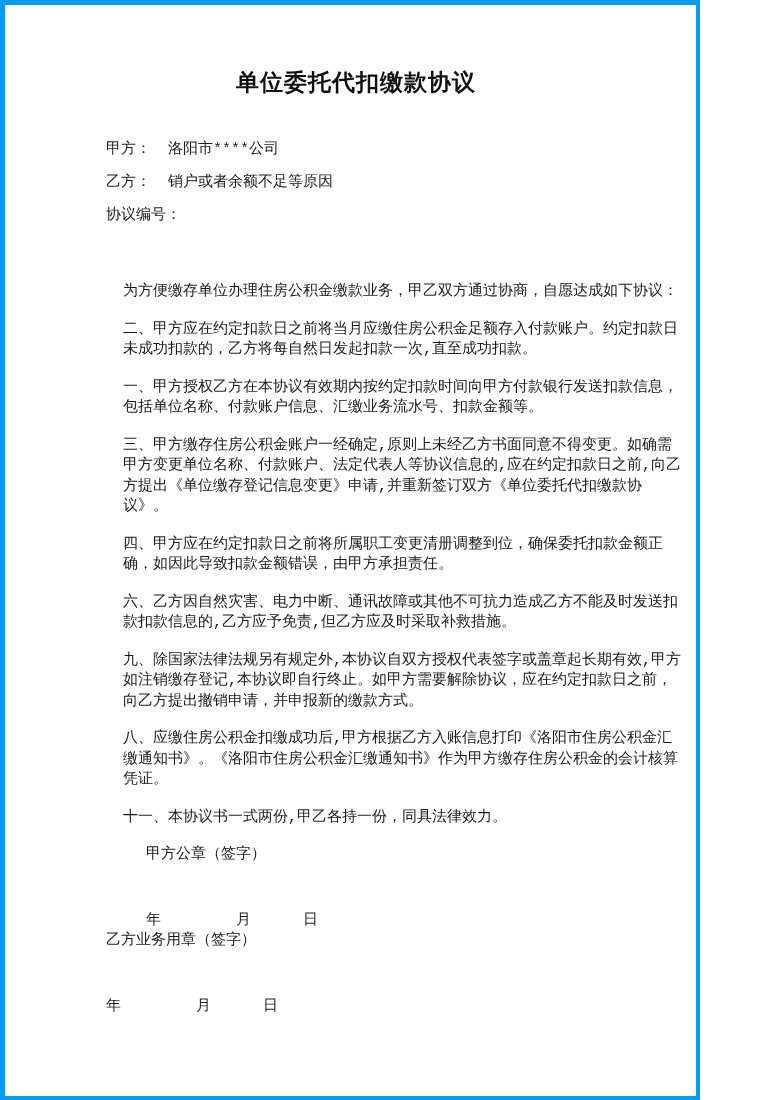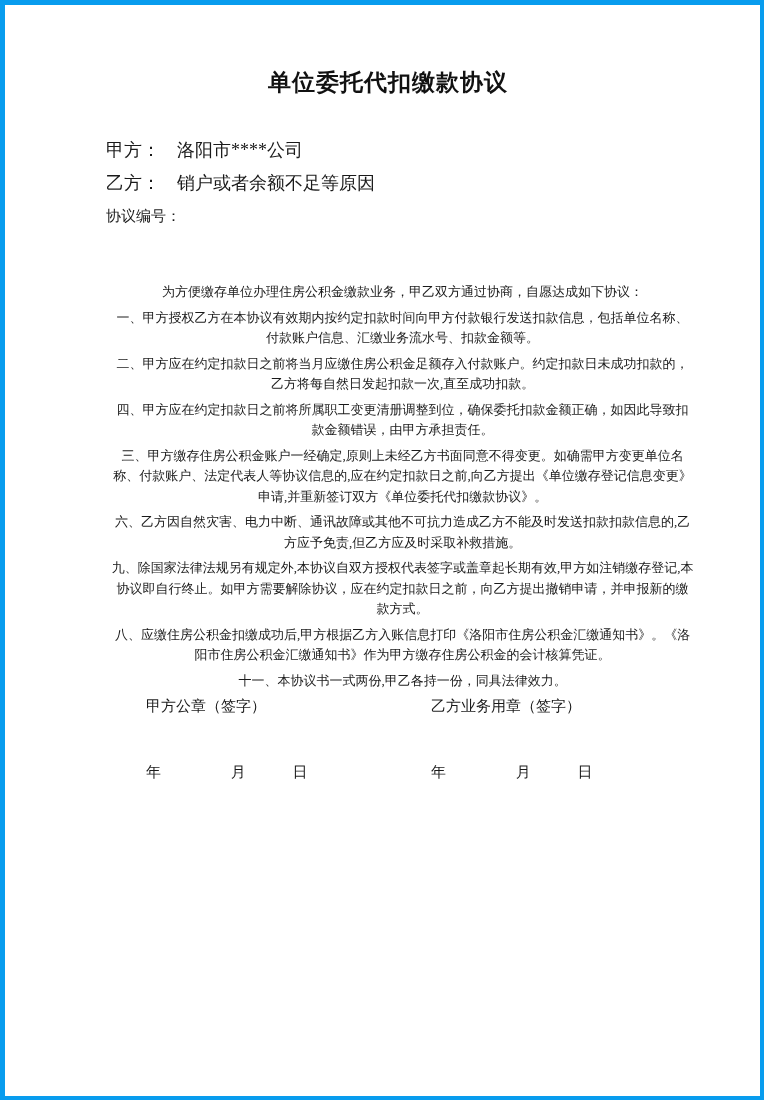--- a/index.html
+++ b/index.html
@@ -2,69 +2,70 @@
 <html><head>
 <meta charset="utf-8">
 <style>
   html, body {
     margin: 0;
     padding: 0;
     background: #ffffff;
   }
   .page {
     position: relative;
-    width: 764px;
+    width: 700px;
     height: 1100px;
     box-sizing: border-box;
     border-style: solid;
     border-width: 5px 4px 4px 5px;
     background: #ffffff;
     overflow: hidden;
-    font-family: Liberation Serif, serif;
+    font-family: Liberation Mono, monospace;
     color: #1a1a1a;
   }
   .content {
     padding: 62px 90px 0 101px;
   }
   .doc-title {
     margin: 0 0 42px 0;
     text-align: center;
     font-size: 23px;
     font-weight: 700;
     letter-spacing: 1px;
     color: #111111;
   }
   .party-line {
-    font-size: 18px;
+    font-size: 15px;
     line-height: 20px;
     margin-bottom: 13px;
     white-space: nowrap;
   }
   .party-line .value {
     margin-left: 17px;
   }
   .agreement-no {
     font-size: 15px;
     line-height: 20px;
     margin-bottom: 16px;
   }
   .body-block {
     margin-top: 56px;
     width: 593px;
   }
   .body-block p {
-    margin: 5px;
-    font-size: 13px;
+    margin: 17px;
+    font-size: 15px;
     line-height: 20.5px;
-    text-align: center;
+    text-align: left;
     word-break: break-all;
     overflow-wrap: break-word;
   }
   .signature-area {
     display: flex;
+    flex-direction: column;
   }
   .sig-col {
     font-size: 15px;
   }
   .sig-col-a { margin-left: 40px; width: 285px; }
   .sig-col-b { margin-left: 0; }
   .sig-label {
     display: block;
     line-height: 20px;
   }
@@ -90,24 +91,24 @@
     <div class="party-line">
       <span>乙方：</span><span class="value">销户或者余额不足等原因</span>
     </div>
 
     <div class="agreement-no">
       <span>协议编号：</span>
     </div>
 
     <div class="body-block">
       <p>为方便缴存单位办理住房公积金缴款业务，甲乙双方通过协商，自愿达成如下协议：</p>
+      <p>二、甲方应在约定扣款日之前将当月应缴住房公积金足额存入付款账户。约定扣款日未成功扣款的，乙方将每自然日发起扣款一次,直至成功扣款。</p>
       <p>一、甲方授权乙方在本协议有效期内按约定扣款时间向甲方付款银行发送扣款信息，包括单位名称、付款账户信息、汇缴业务流水号、扣款金额等。</p>
-      <p>二、甲方应在约定扣款日之前将当月应缴住房公积金足额存入付款账户。约定扣款日未成功扣款的，乙方将每自然日发起扣款一次,直至成功扣款。</p>
+      <p>三、甲方缴存住房公积金账户一经确定,原则上未经乙方书面同意不得变更。如确需甲方变更单位名称、付款账户、法定代表人等协议信息的,应在约定扣款日之前,向乙方提出《单位缴存登记信息变更》申请,并重新签订双方《单位委托代扣缴款协议》。</p>
       <p>四、甲方应在约定扣款日之前将所属职工变更清册调整到位，确保委托扣款金额正确，如因此导致扣款金额错误，由甲方承担责任。</p>
-      <p>三、甲方缴存住房公积金账户一经确定,原则上未经乙方书面同意不得变更。如确需甲方变更单位名称、付款账户、法定代表人等协议信息的,应在约定扣款日之前,向乙方提出《单位缴存登记信息变更》申请,并重新签订双方《单位委托代扣缴款协议》。</p>
       <p>六、乙方因自然灾害、电力中断、通讯故障或其他不可抗力造成乙方不能及时发送扣款扣款信息的,乙方应予免责,但乙方应及时采取补救措施。</p>
       <p>九、除国家法律法规另有规定外,本协议自双方授权代表签字或盖章起长期有效,甲方如注销缴存登记,本协议即自行终止。如甲方需要解除协议，应在约定扣款日之前，向乙方提出撤销申请，并申报新的缴款方式。</p>
       <p>八、应缴住房公积金扣缴成功后,甲方根据乙方入账信息打印《洛阳市住房公积金汇缴通知书》。《洛阳市住房公积金汇缴通知书》作为甲方缴存住房公积金的会计核算凭证。</p>
       <p>十一、本协议书一式两份,甲乙各持一份，同具法律效力。</p>
     </div>
 
     <div class="signature-area">
 
       <div class="sig-col sig-col-a">
         <span class="sig-label">甲方公章（签字）</span>

